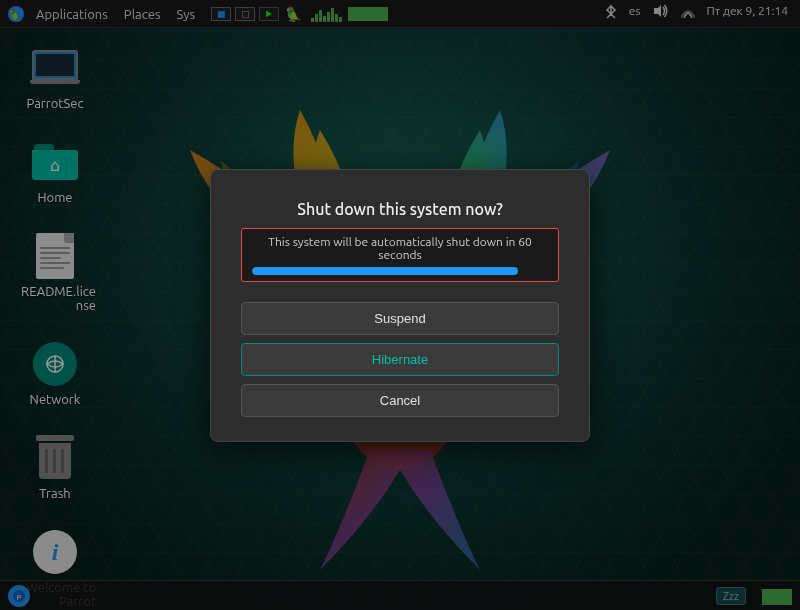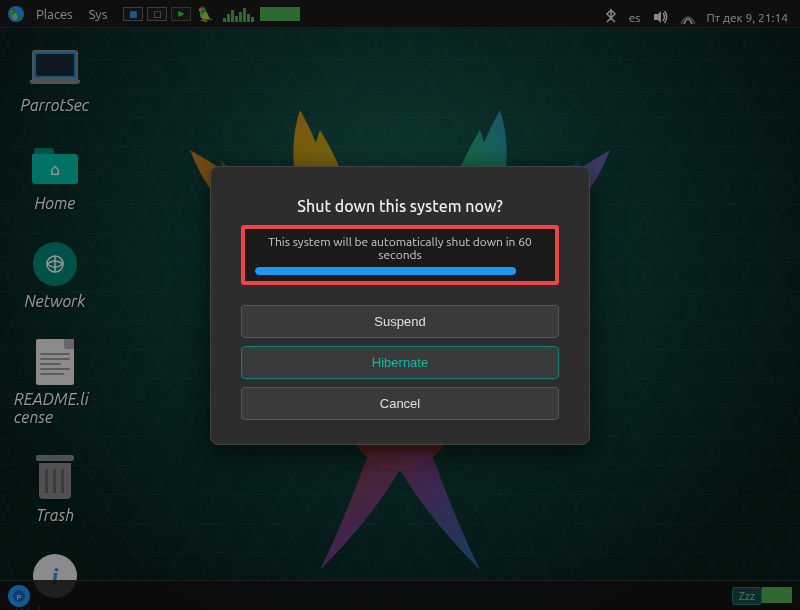--- a/index.html
+++ b/index.html
@@ -134,21 +134,21 @@
       gap: 4px;
       padding-right: 8px;
       color: #e0e0e0;
       font-size: 12px;
     }
 
     .taskbar-right-item {
       padding: 0 4px;
       height: 20px;
       display: flex;
-      align-items: flex-end;
+      align-items: flex-start;
     }
 
     
     .bottom-bar {
       position: absolute;
       bottom: 0; left: 0; right: 0;
       height: 30px;
       background: rgba(20, 20, 20, 0.85);
       display: flex;
       align-items: center;
@@ -170,22 +170,22 @@
       display: flex;
       align-items: center;
       justify-content: center;
       font-size: 10px;
       color: white;
     }
 
     .bottom-bar-right {
       margin-left: auto;
       display: flex;
-      align-items: flex-start;
-      gap: 0;
+      align-items: flex-end;
+      gap: 16px;
       padding-right: 8px;
     }
 
     .zzz-indicator {
       background: #1a4a4a;
       border: 1px solid #2a7a7a;
       color: #80c0c0;
       font-size: 11px;
       padding: 2px 6px;
       border-radius: 3px;
@@ -222,25 +222,24 @@
     .icon-img {
       width: 48px;
       height: 48px;
       display: flex;
       align-items: center;
       justify-content: center;
     }
 
     .icon-label {
       color: #ffffff;
-      font-size: 16px;
-      text-align: left;
+      font-size: 13px;
+      text-align: right;
       text-shadow: 1px 1px 2px rgba(0,0,0,0.8);
       word-break: break-word;
-      font-style: italic;
     }
 
     
     .laptop-icon {
       width: 46px;
       height: 36px;
       position: relative;
     }
     .laptop-screen {
       width: 46px;
@@ -412,21 +411,21 @@
       font-size: 14px;
       text-align: center;
       margin-bottom: 18px;
     }
 
     .progress-container {
       background: #1a1a1a;
       border-radius: 3px;
       padding: 6px 10px;
       margin-bottom: 10px;
-      border: 4px solid #ef4444;
+      border: 1px solid #ef4444;
     }
 
     .progress-text {
       color: #cccccc;
       font-size: 12px;
       text-align: center;
       margin-bottom: 6px;
     }
 
     .progress-bar-bg {
@@ -530,20 +529,23 @@
   <div class="taskbar">
     <div class="taskbar-left">
 
       <div class="taskbar-app-icon">
         <svg width="18" height="18" viewBox="0 0 18 18">
           <circle cx="9" cy="9" r="8" fill="#2196F3"></circle>
           <text x="9" y="13" text-anchor="middle" fill="white" font-size="10">🦜</text>
         </svg>
       </div>
       <div class="taskbar-item">
+        <span>Applications</span>
+      </div>
+      <div class="taskbar-item">
         <span>Places</span>
       </div>
       <div class="taskbar-item">
         <span>Sys</span>
       </div>
     </div>
 
     <div class="taskbar-center">
 
       <div class="taskbar-monitor">
@@ -627,53 +629,53 @@
     <div class="desktop-icon">
       <div class="icon-img">
         <div class="folder-icon">
           <div class="folder-tab"></div>
           <div class="folder-body">
             <span class="folder-home-symbol">⌂</span>
           </div>
         </div>
       </div>
       <span class="icon-label">Home</span>
-    </div>
-
-    <div class="desktop-icon">
-      <div class="icon-img">
-        <div class="network-icon-svg">
-          <svg width="28" height="28" viewBox="0 0 28 28">
-            <circle cx="14" cy="14" r="8" stroke="white" stroke-width="1.5" fill="none"></circle>
-            <path d="M6 14 Q14 8 22 14 Q14 20 6 14" stroke="white" stroke-width="1.5" fill="none"></path>
-            <line x1="14" y1="6" x2="14" y2="22" stroke="white" stroke-width="1.5"></line>
-          </svg>
-        </div>
-      </div>
-      <span class="icon-label">Network</span>
     </div>
 
     <div class="desktop-icon">
       <div class="icon-img">
         <div class="file-icon">
           <div class="file-icon-corner"></div>
           <div class="file-icon-lines">
             <div class="file-line"></div>
             <div class="file-line"></div>
             <div class="file-line" style="width:70%"></div>
             <div class="file-line"></div>
             <div class="file-line" style="width:80%"></div>
           </div>
         </div>
       </div>
       <span class="icon-label">README.license</span>
     </div>
 
     <div class="desktop-icon">
       <div class="icon-img">
+        <div class="network-icon-svg">
+          <svg width="28" height="28" viewBox="0 0 28 28">
+            <circle cx="14" cy="14" r="8" stroke="white" stroke-width="1.5" fill="none"></circle>
+            <path d="M6 14 Q14 8 22 14 Q14 20 6 14" stroke="white" stroke-width="1.5" fill="none"></path>
+            <line x1="14" y1="6" x2="14" y2="22" stroke="white" stroke-width="1.5"></line>
+          </svg>
+        </div>
+      </div>
+      <span class="icon-label">Network</span>
+    </div>
+
+    <div class="desktop-icon">
+      <div class="icon-img">
         <div class="trash-icon-svg">
           <div class="trash-lid"></div>
           <div class="trash-body">
             <div class="trash-line" style="left:6px;"></div>
             <div class="trash-line" style="left:14px;"></div>
             <div class="trash-line" style="left:22px;"></div>
           </div>
         </div>
       </div>
       <span class="icon-label">Trash</span>

